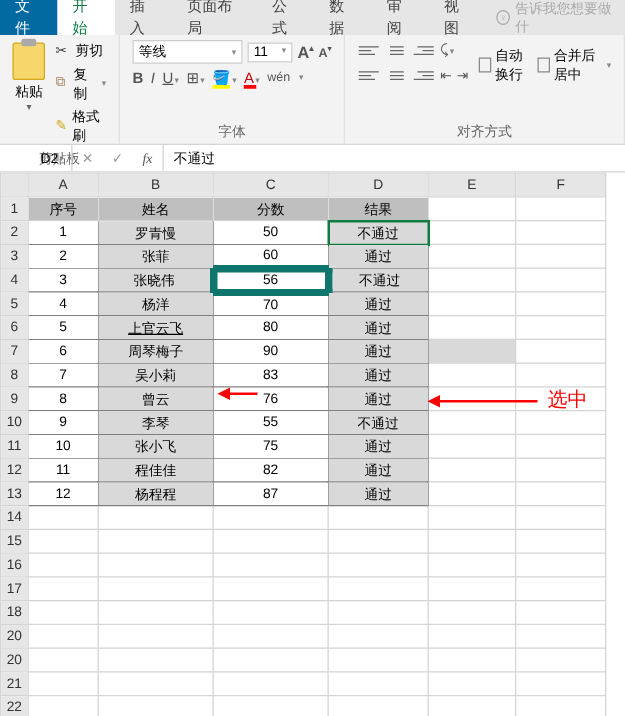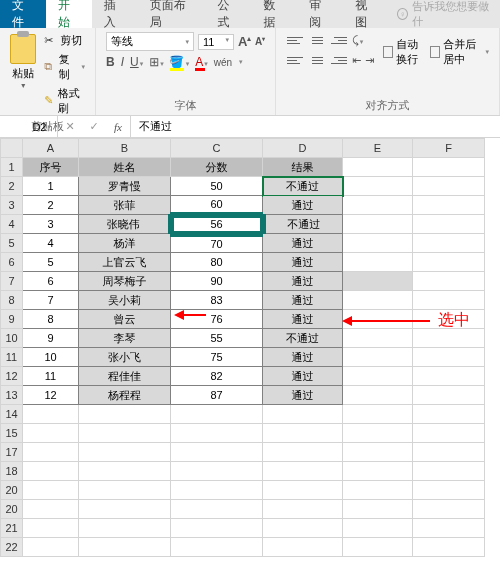--- a/index.html
+++ b/index.html
@@ -286,21 +286,21 @@
     <td class="num-cell" style="border:1px solid #808080;">4</td>
     <td class="data-cell" style="border:1px solid #808080;">杨洋</td>
     <td class="num-cell" style="border:1px solid #808080;">70</td>
     <td class="data-cell " style="border:1px solid #808080;">通过</td>
     <td></td>
     <td></td>
         </tr>
         <tr>
           <th class="row-h ">6</th>
     <td class="num-cell" style="border:1px solid #808080;">5</td>
-    <td class="data-cell" style="border:1px solid #808080;">上官云飞</td>
+    <td class="data-cell" style="border:1px solid #808080;text-decoration:underline;">上官云飞</td>
     <td class="num-cell" style="border:1px solid #808080;">80</td>
     <td class="data-cell " style="border:1px solid #808080;">通过</td>
     <td></td>
     <td></td>
         </tr>
         <tr>
           <th class="row-h ">7</th>
     <td class="num-cell" style="border:1px solid #808080;">6</td>
     <td class="data-cell" style="border:1px solid #808080;">周琴梅子</td>
     <td class="num-cell" style="border:1px solid #808080;">90</td>
@@ -374,20 +374,29 @@
         <tr>
           <th class="row-h">15</th>
     <td></td>
     <td></td>
     <td></td>
     <td></td>
     <td></td>
     <td></td>
         </tr>
         <tr>
+          <th class="row-h">16</th>
+    <td></td>
+    <td></td>
+    <td></td>
+    <td></td>
+    <td></td>
+    <td></td>
+        </tr>
+        <tr>
           <th class="row-h">17</th>
     <td></td>
     <td></td>
     <td></td>
     <td></td>
     <td></td>
     <td></td>
         </tr>
         <tr>
           <th class="row-h">18</th>

